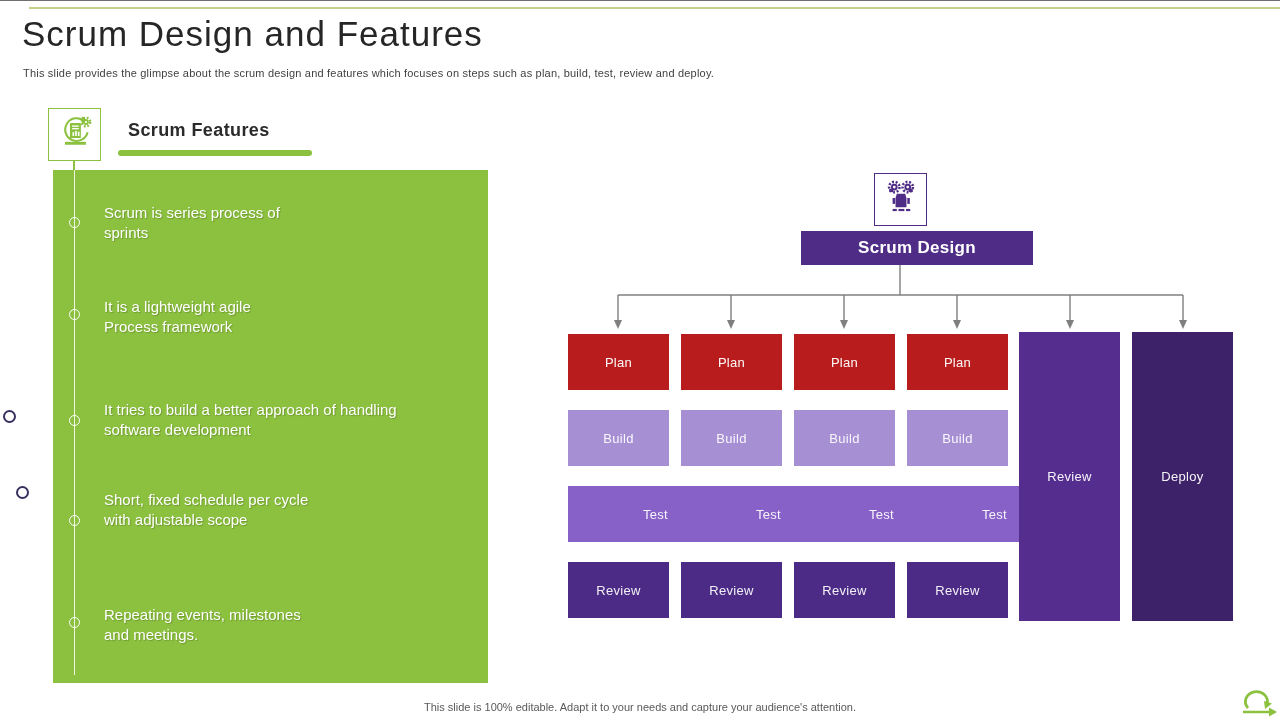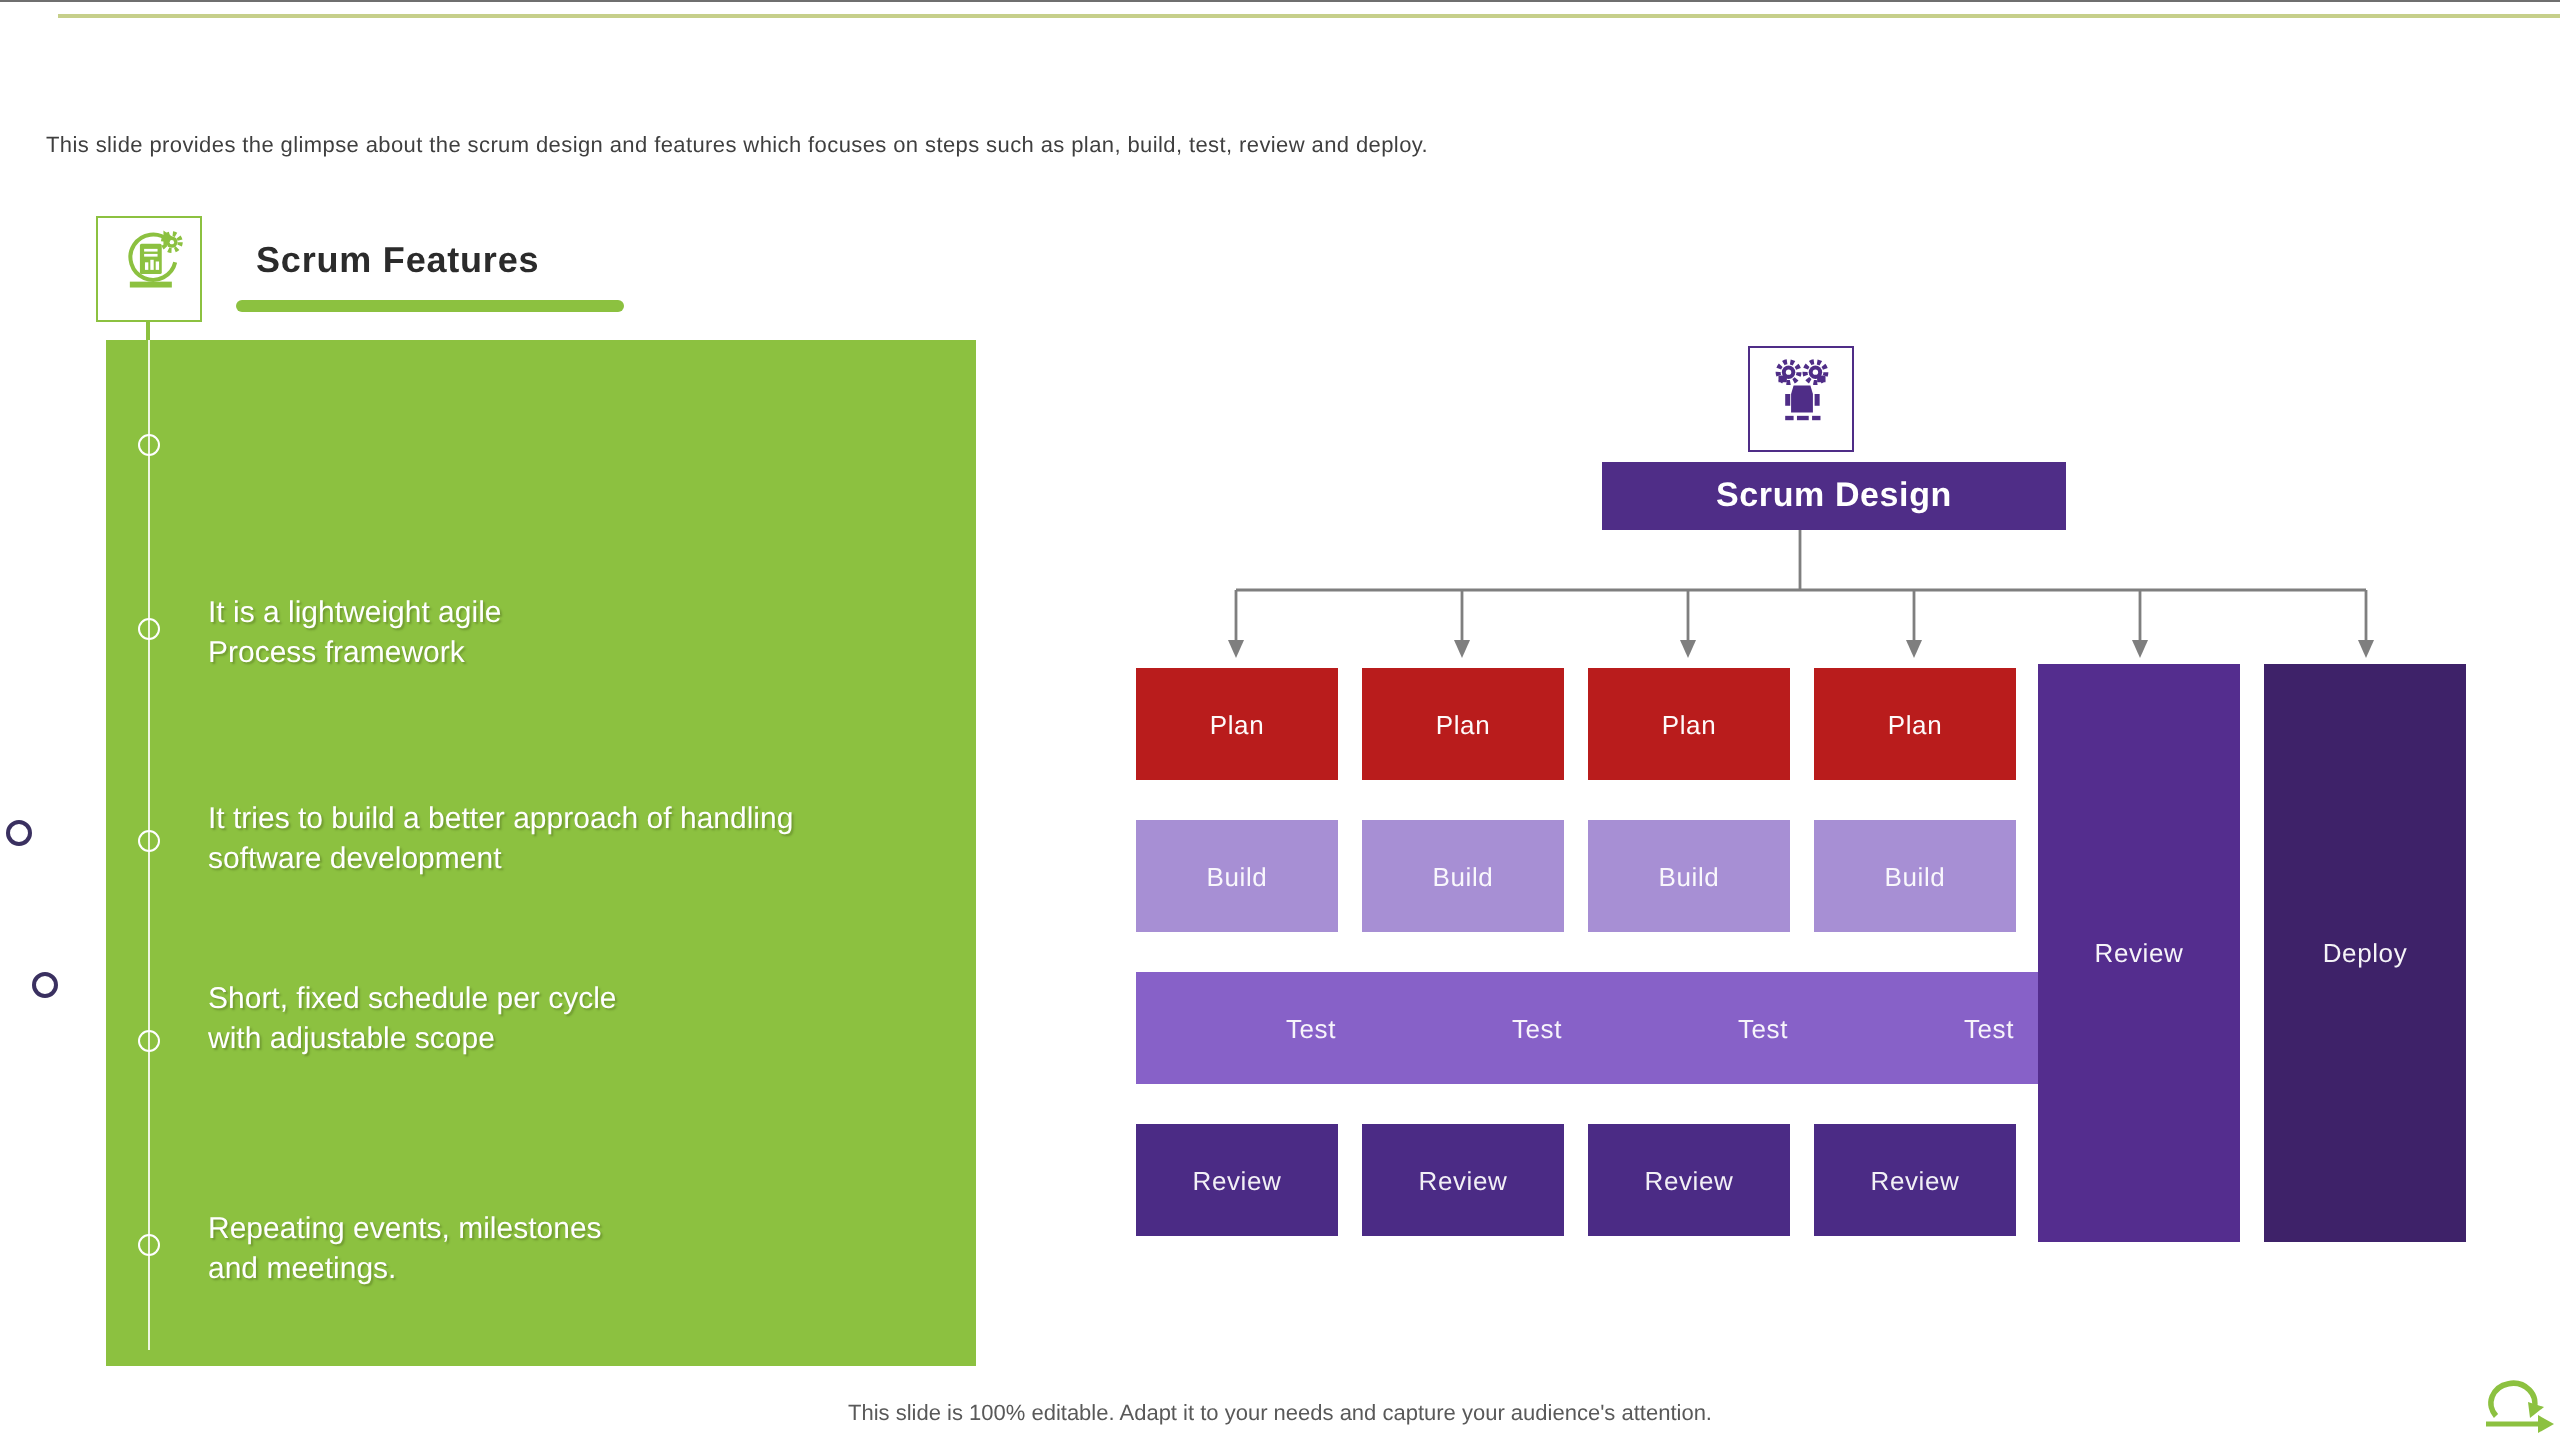--- a/index.html
+++ b/index.html
@@ -55,20 +55,21 @@
 </head>
 <body>
 
 <div id="slide">
 
   <div class="top-frame"></div>
   <span class="ring r1"></span>
   <span class="ring r2"></span>
   <div class="top-line"></div>
 
+  <div class="title">Scrum Design and Features</div>
   <div class="subtitle">This slide provides the glimpse about the scrum design and features which focuses on steps such as plan, build, test, review and deploy.</div>
 
   <div class="feat-iconbox">
     <span>
       <svg width="42" height="42" viewBox="0 0 50 50">
         <path d="M36 11 A 13.5 13.5 0 1 0 40 24" fill="none" stroke="#8CC140" stroke-width="2.4"></path>
         <polygon points="33,5 33,15 40,10" fill="#8CC140"></polygon>
         <rect x="19" y="13" width="13" height="18" rx="1" fill="#8CC140"></rect>
         <rect x="21.5" y="16" width="8" height="1.6" fill="#ffffff"></rect>
         <rect x="21.5" y="19" width="8" height="1.6" fill="#ffffff"></rect>
@@ -86,20 +87,22 @@
   <div class="feat-heading">Scrum Features</div>
   <div class="feat-underline"></div>
 
   <div class="panel">
     <div class="timeline"></div>
     <span class="bullet" style="top:47px"></span>
     <span class="bullet" style="top:139px"></span>
     <span class="bullet" style="top:245px"></span>
     <span class="bullet" style="top:345px"></span>
     <span class="bullet" style="top:447px"></span>
+    <div class="feat-item" style="top:33px">Scrum is series process of
+sprints</div>
     <div class="feat-item" style="top:127px">It is a lightweight agile
 Process framework</div>
     <div class="feat-item" style="top:230px">It tries to build a better approach of handling
 software development</div>
     <div class="feat-item" style="top:320px">Short, fixed schedule per cycle
 with adjustable scope</div>
     <div class="feat-item" style="top:435px">Repeating events, milestones
 and meetings.</div>
   </div>
 

